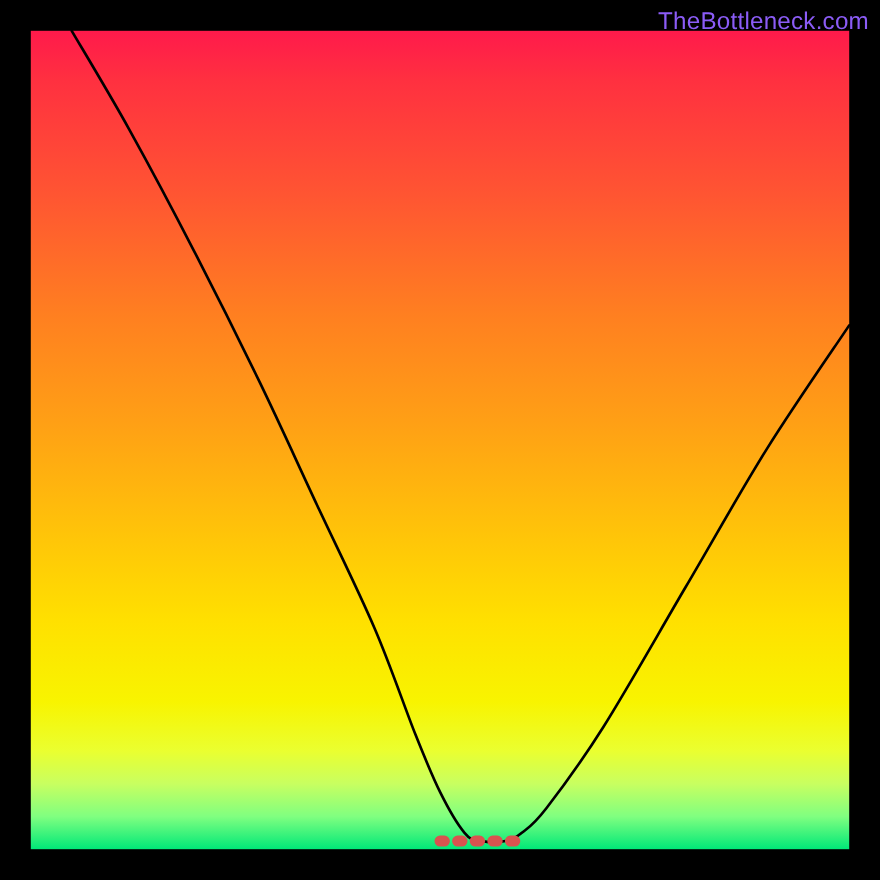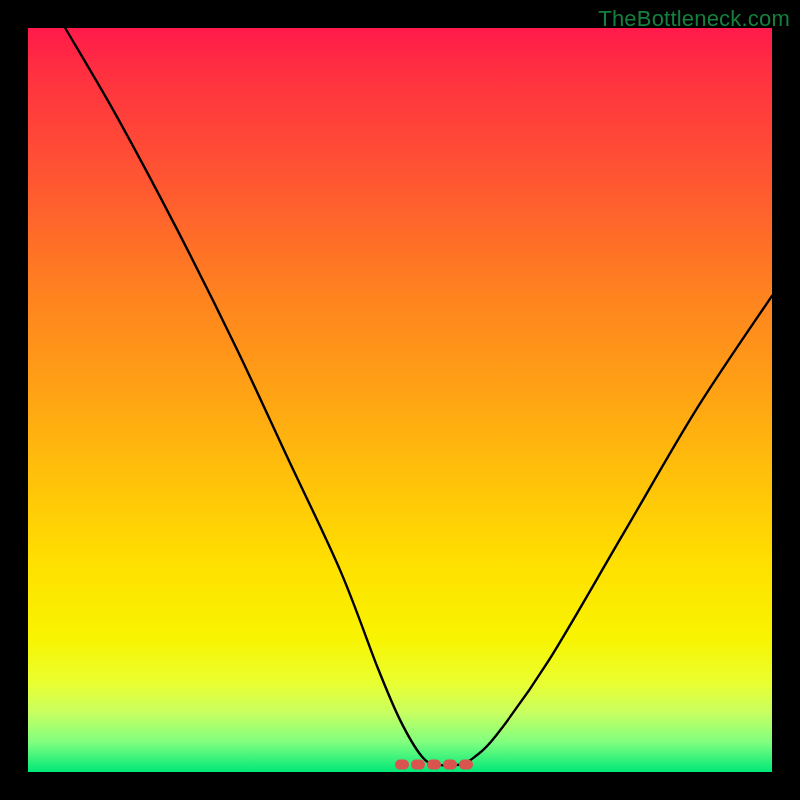--- a/index.html
+++ b/index.html
@@ -36,21 +36,21 @@
       #f8f400 82%,
       #eaff30 88%,
       #c8ff60 92%,
       #80ff80 96%,
       #00e878 100%);
   }
   .watermark {
     position: absolute;
     top: 6px;
     right: 10px;
-    color: #15803d;
+    color: #8b5cf6;
     font-size: 22px;
     font-weight: 500;
     letter-spacing: 0.2px;
     user-select: none;
   }
   svg.curve {
     position: absolute;
     left: 0;
     top: 0;
     width: 744px;

